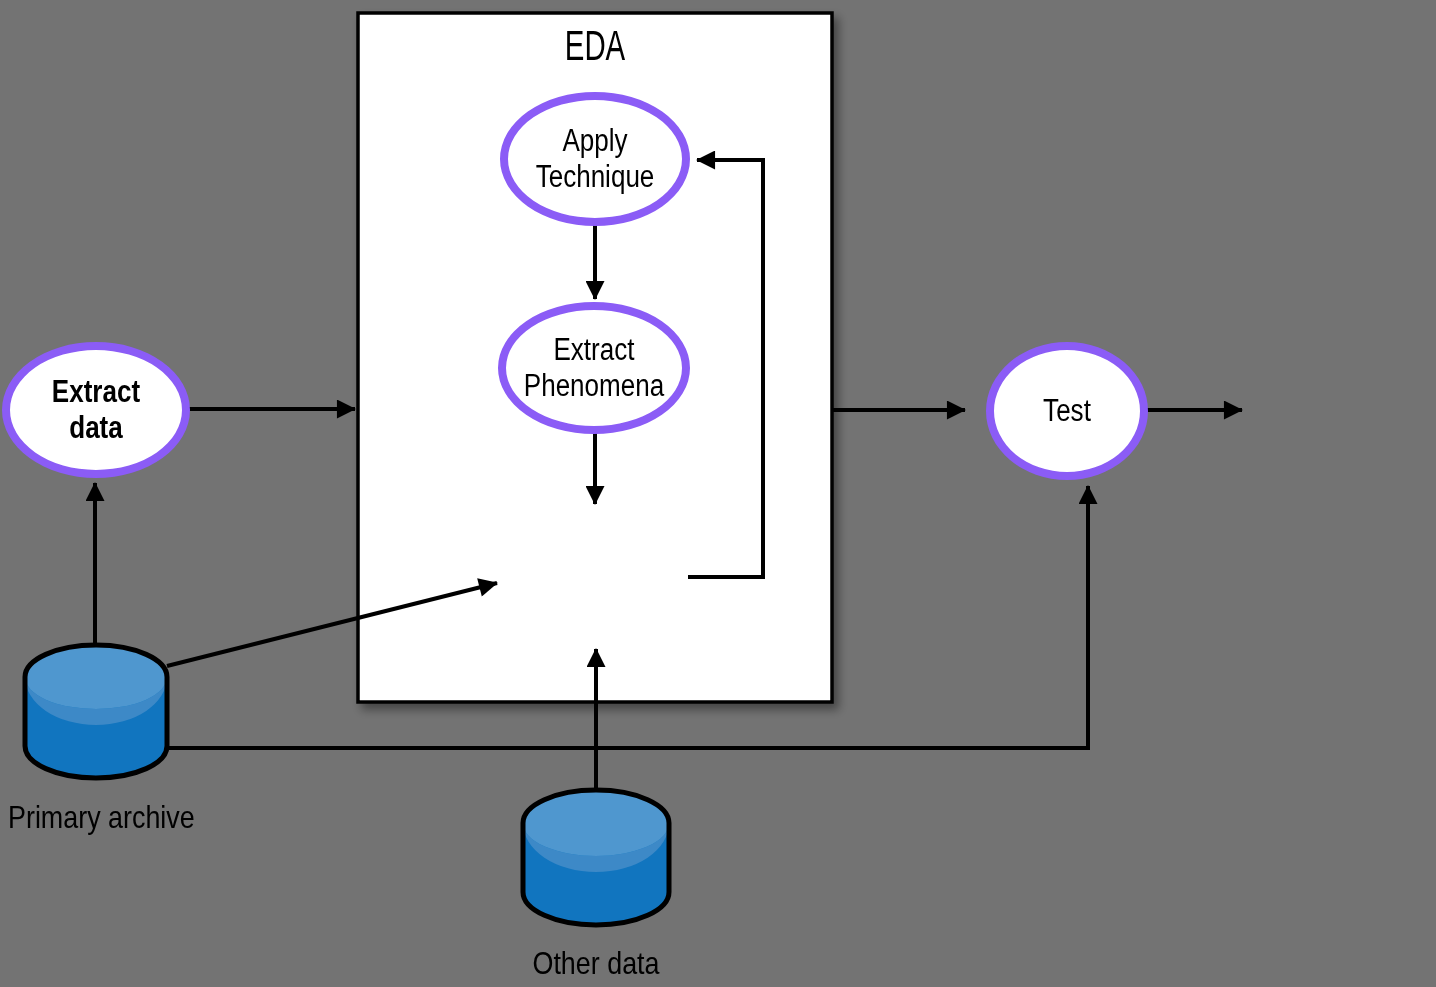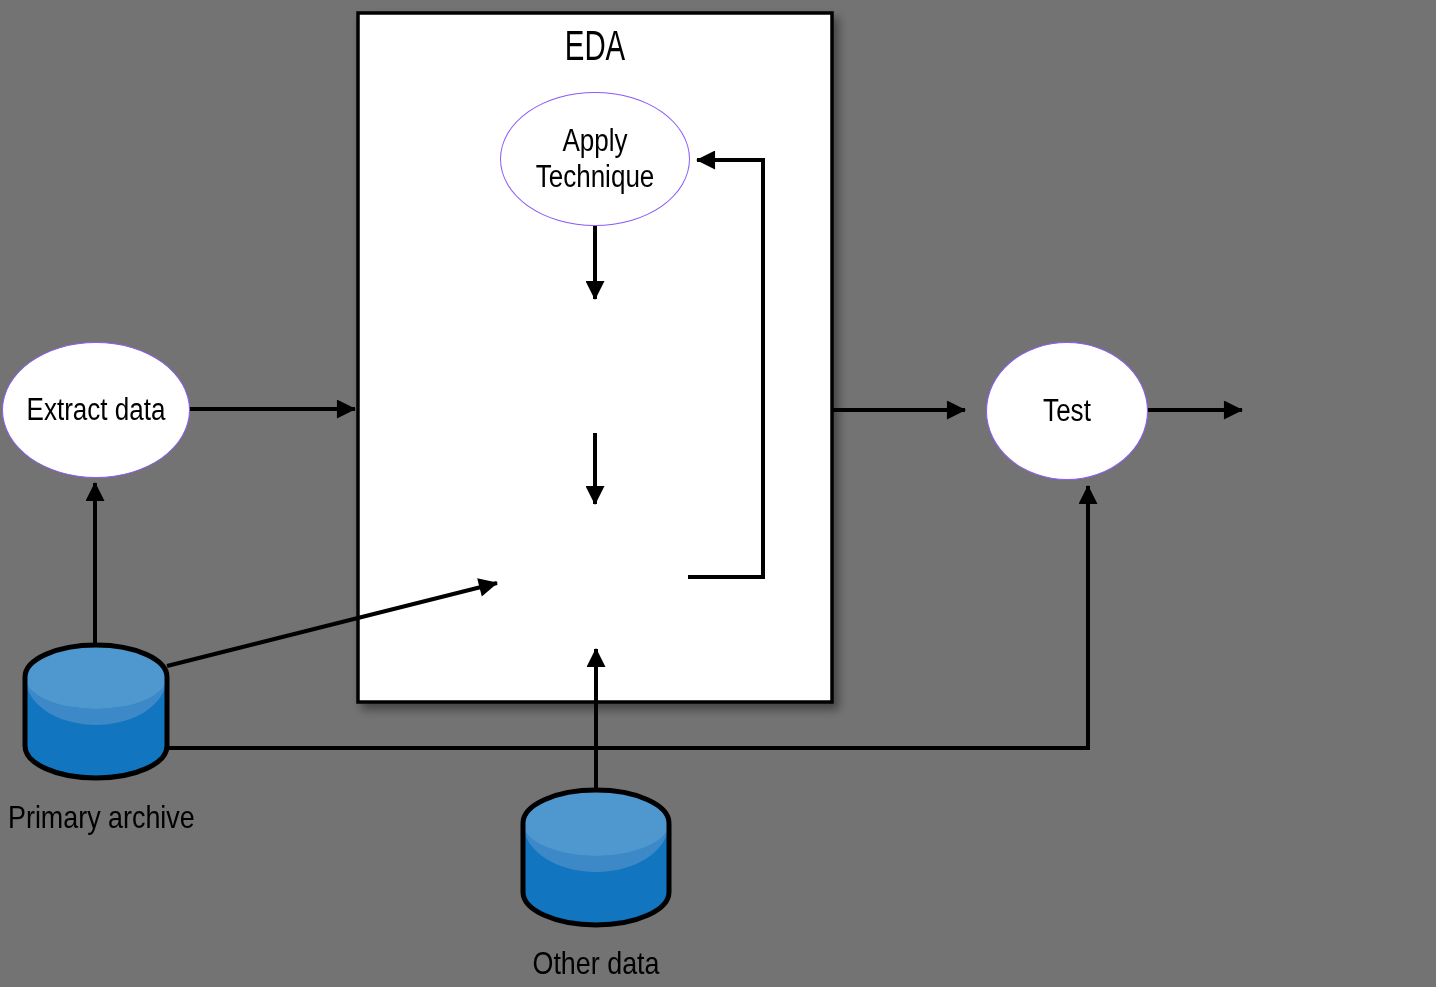--- a/index.html
+++ b/index.html
@@ -7,21 +7,21 @@
     position:relative;
     width:1436px;height:987px;
     background:#737373;
     font-family:"Liberation Sans", sans-serif;
     color:#000;
     overflow:hidden;
   }
   .layer-svg{position:absolute;left:0;top:0;z-index:1;}
   .node{
     position:absolute;z-index:2;
-    background:#fff;border:1px solid #8b5cf6;border-radius:50%;
+    background:#fff;border:8px solid #8b5cf6;border-radius:50%;
     display:flex;align-items:center;justify-content:center;
     box-sizing:border-box;
   }
   .node .lbl{
     display:block;width:100%;
     text-align:center;
     font-size:31px;line-height:1.15;
     transform:scaleX(0.84);transform-origin:50% 50%;
     white-space:normal;
   }
@@ -85,28 +85,31 @@
     <g transform="translate(520,788)">
       <path d="M 3 35 V 104 A 73 33 0 0 0 149 104 V 35 Z" fill="#1175bf"></path>
       <path d="M 3 35 A 73 33 0 0 0 149 35 A 73 49 0 0 1 3 35 Z" fill="#3d89c7"></path>
       <ellipse cx="76" cy="35" rx="73" ry="33" fill="#4f97cf"></ellipse>
       <path d="M 3 35 V 104 A 73 33 0 0 0 149 104 V 35 A 73 33 0 0 0 3 35 Z" fill="none" stroke="#000" stroke-width="5" stroke-linejoin="round"></path>
     </g>
   </svg>
 
   <div class="eda-title">EDA</div>
 
-  <div class="node" style="left:2px;top:342px;width:188px;height:136px;">
+  <div class="node" style="left:2px;top:342px;width:188px;height:136px;font-weight:bold;">
     <span class="lbl">Extract data</span>
   </div>
 
   <div class="node" style="left:500px;top:92px;width:190px;height:134px;">
     <span class="lbl">Apply Technique</span>
   </div>
 
+  <div class="node" style="left:498px;top:302px;width:192px;height:132px;">
+    <span class="lbl">Extract Phenomena</span>
+  </div>
 
 
   <div class="node" style="left:986px;top:342px;width:162px;height:138px;">
     <span class="lbl">Test</span>
   </div>
 
 
   <div class="store-label primary">Primary archive</div>
 
   <div class="store-label other">Other data</div>

